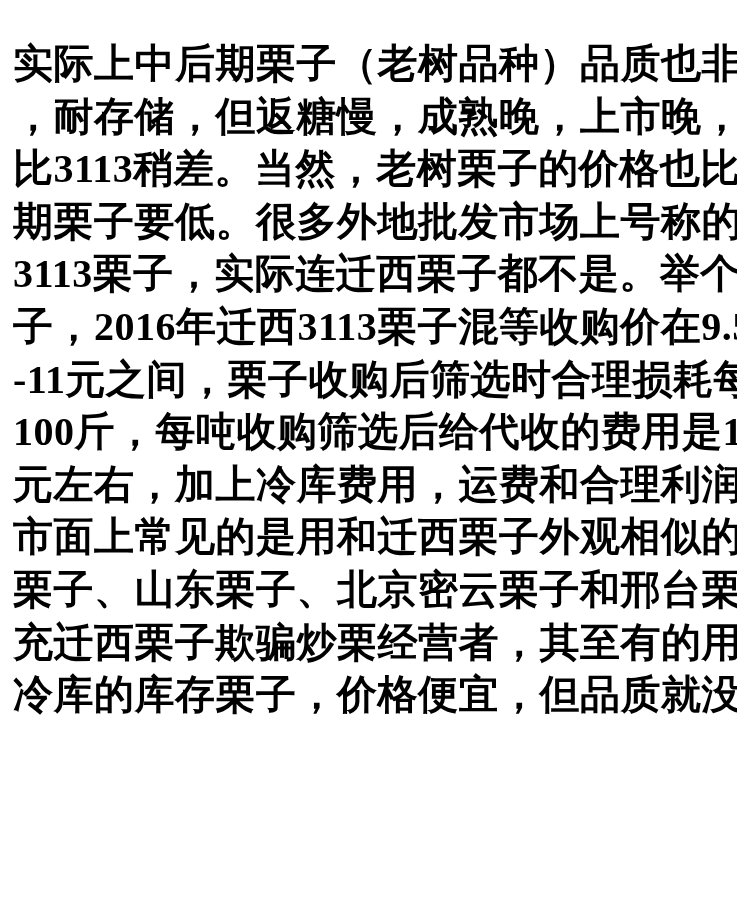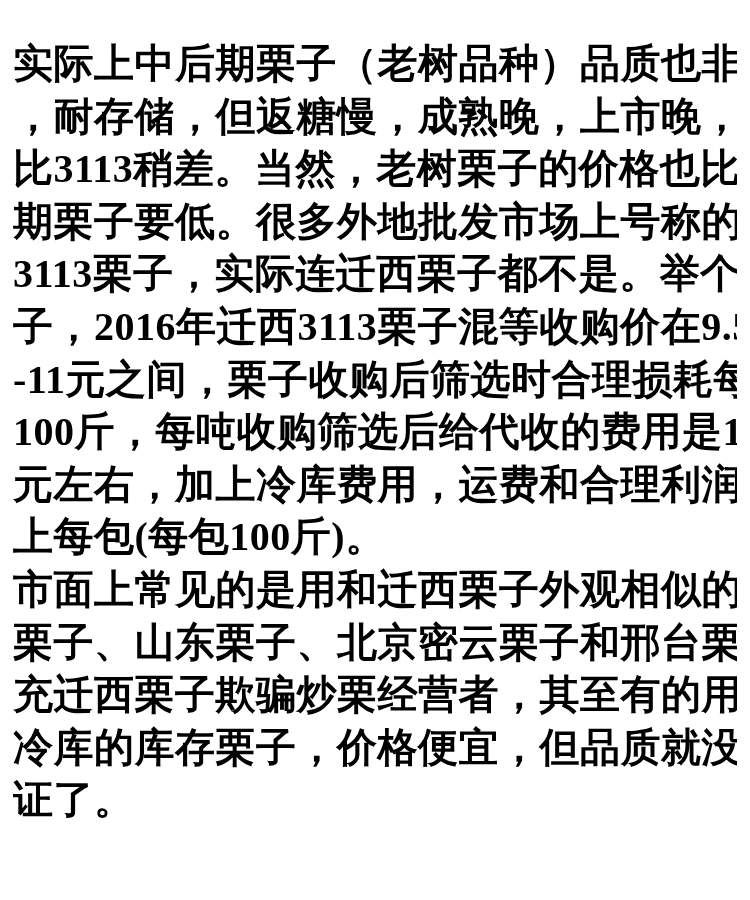--- a/index.html
+++ b/index.html
@@ -48,20 +48,18 @@
   <div class="article-body">
     <div class="line">实际上中后期栗子（老树品种）品质也非常好</div>
     <div class="line">，耐存储，但返糖慢，成熟晚，上市晚，品相</div>
     <div class="line">比3113稍差。当然，老树栗子的价格也比早</div>
     <div class="line">期栗子要低。很多外地批发市场上号称的迁西</div>
     <div class="line">3113栗子，实际连迁西栗子都不是。举个例</div>
     <div class="line">子，2016年迁西3113栗子混等收购价在9.5</div>
     <div class="line">-11元之间，栗子收购后筛选时合理损耗每吨</div>
     <div class="line">100斤，每吨收购筛选后给代收的费用是1000</div>
     <div class="line">元左右，加上冷库费用，运费和合理利润，</div>
-    <div class="line line-end">上每包(每包100斤)。</div>
     <div class="line">市面上常见的是用和迁西栗子外观相似的承德</div>
     <div class="line">栗子、山东栗子、北京密云栗子和邢台栗子冒</div>
     <div class="line">充迁西栗子欺骗炒栗经营者，其至有的用往年</div>
     <div class="line">冷库的库存栗子，价格便宜，但品质就没法保</div>
-    <div class="line line-end">证了。</div>
   </div>
 </div>
 
 </body></html>

